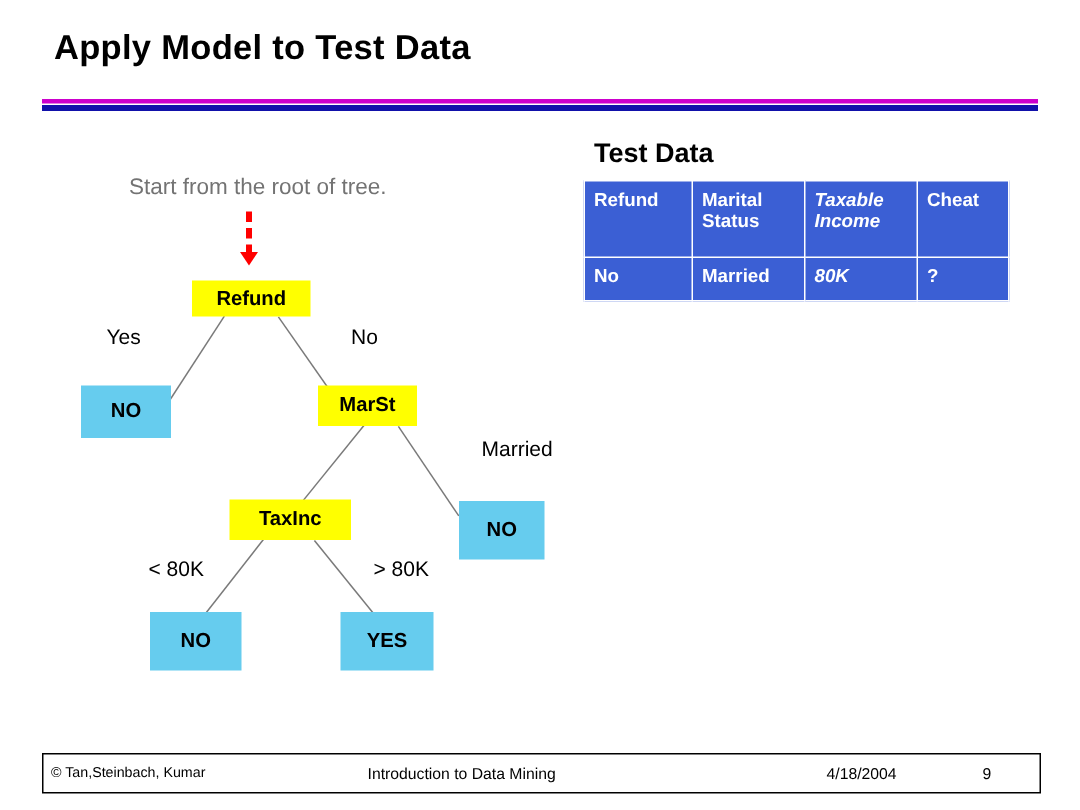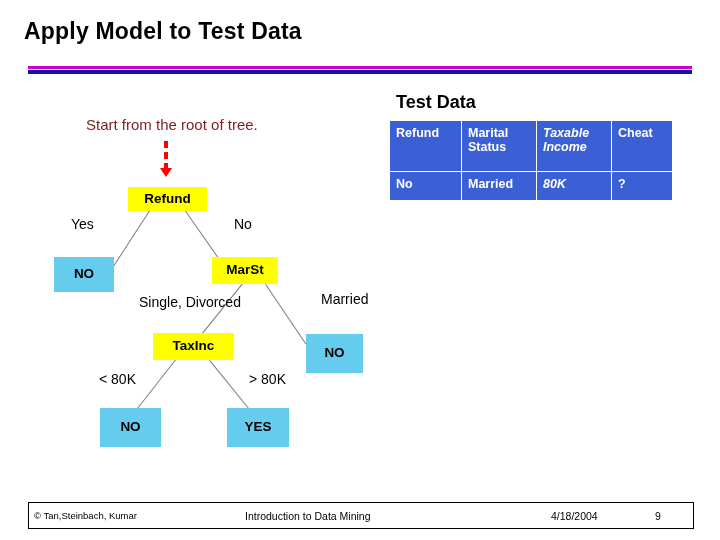--- a/index.html
+++ b/index.html
@@ -7,21 +7,21 @@
     width:720px;height:540px;
     background:#ffffff;
     font-family:"Liberation Sans", sans-serif;
     position:relative;
     overflow:hidden;
   }
   .slide{position:absolute;left:0;top:0;width:720px;height:540px;}
 
   
   .title{
-    position:absolute;left:24px;top:18px;
+    position:absolute;left:36px;top:18px;
     font-size:23px;font-weight:bold;color:#000000;
     letter-spacing:0.2px;
   }
   .rule-top{
     position:absolute;left:28px;top:66px;width:664px;height:3px;
     background:#cc00cc;
   }
   .rule-bottom{
     position:absolute;left:28px;top:70px;width:664px;height:4px;
     background:#1111aa;
@@ -51,21 +51,21 @@
   .tbl tr.body td{height:18px;}
   .col-refund{width:59px;}
   .col-marital{width:62px;}
   .col-income{width:62px;font-style:italic;}
   .col-cheat{width:48px;}
   .cheat-head{vertical-align:middle;margin-top:19px;}
 
   
   .start-text{
     position:absolute;left:86px;top:116px;
-    font-size:15px;color:#7f1d1d;
+    font-size:15px;color:#737373;
   }
   .arrow-seg{position:absolute;background:#ff0000;}
   .arrow-head{
     position:absolute;left:160px;top:168px;
     width:0;height:0;
     border-left:6px solid transparent;
     border-right:6px solid transparent;
     border-top:9px solid #ff0000;
   }
 
@@ -175,21 +175,20 @@
   <div class="node node-yellow n-refund">Refund</div>
   <div class="node node-blue n-no1">NO</div>
   <div class="node node-yellow n-marst">MarSt</div>
   <div class="node node-yellow n-taxinc">TaxInc</div>
   <div class="node node-blue n-no2">NO</div>
   <div class="node node-blue n-no3">NO</div>
   <div class="node node-blue n-yes">YES</div>
 
   <div class="edge-lbl l-yes">Yes</div>
   <div class="edge-lbl l-no">No</div>
-  <div class="edge-lbl l-single">Single, Divorced</div>
   <div class="edge-lbl l-married">Married</div>
   <div class="edge-lbl l-lt80">&lt; 80K</div>
   <div class="edge-lbl l-gt80">&gt; 80K</div>
 
   <div class="footer-box"></div>
   <div class="footer-left">© Tan,Steinbach, Kumar</div>
   <div class="footer-mid">Introduction to Data Mining</div>
   <div class="footer-date">4/18/2004</div>
   <div class="footer-page">9</div>
 

